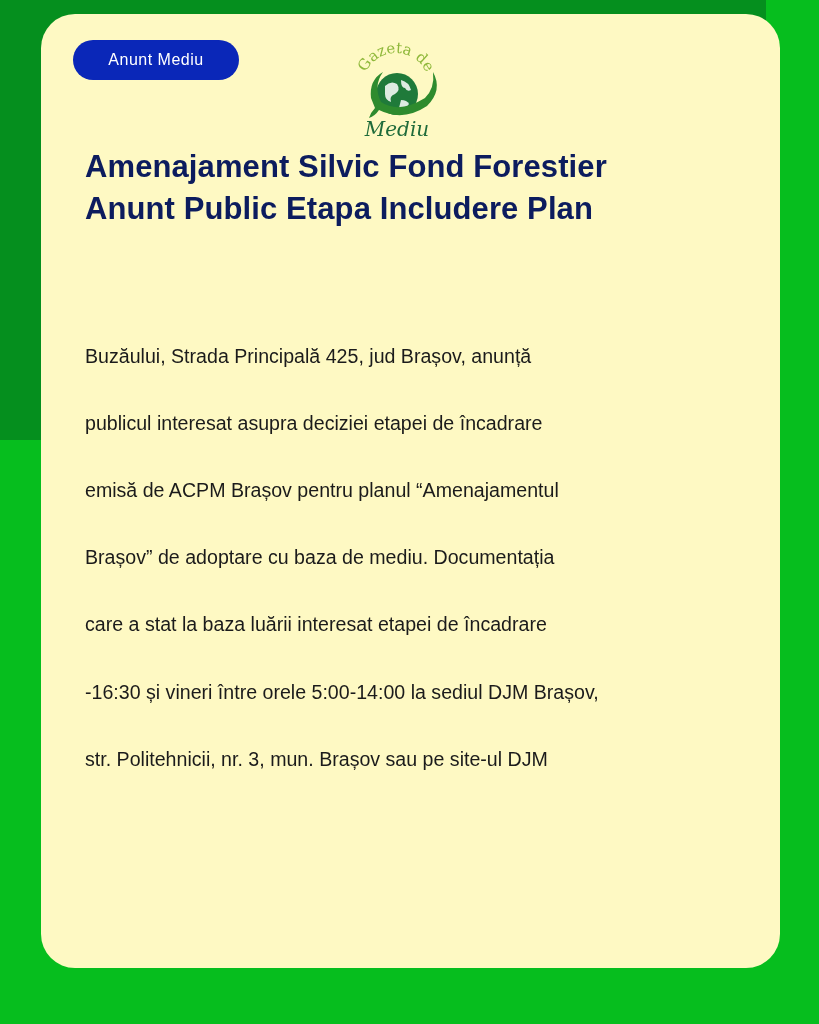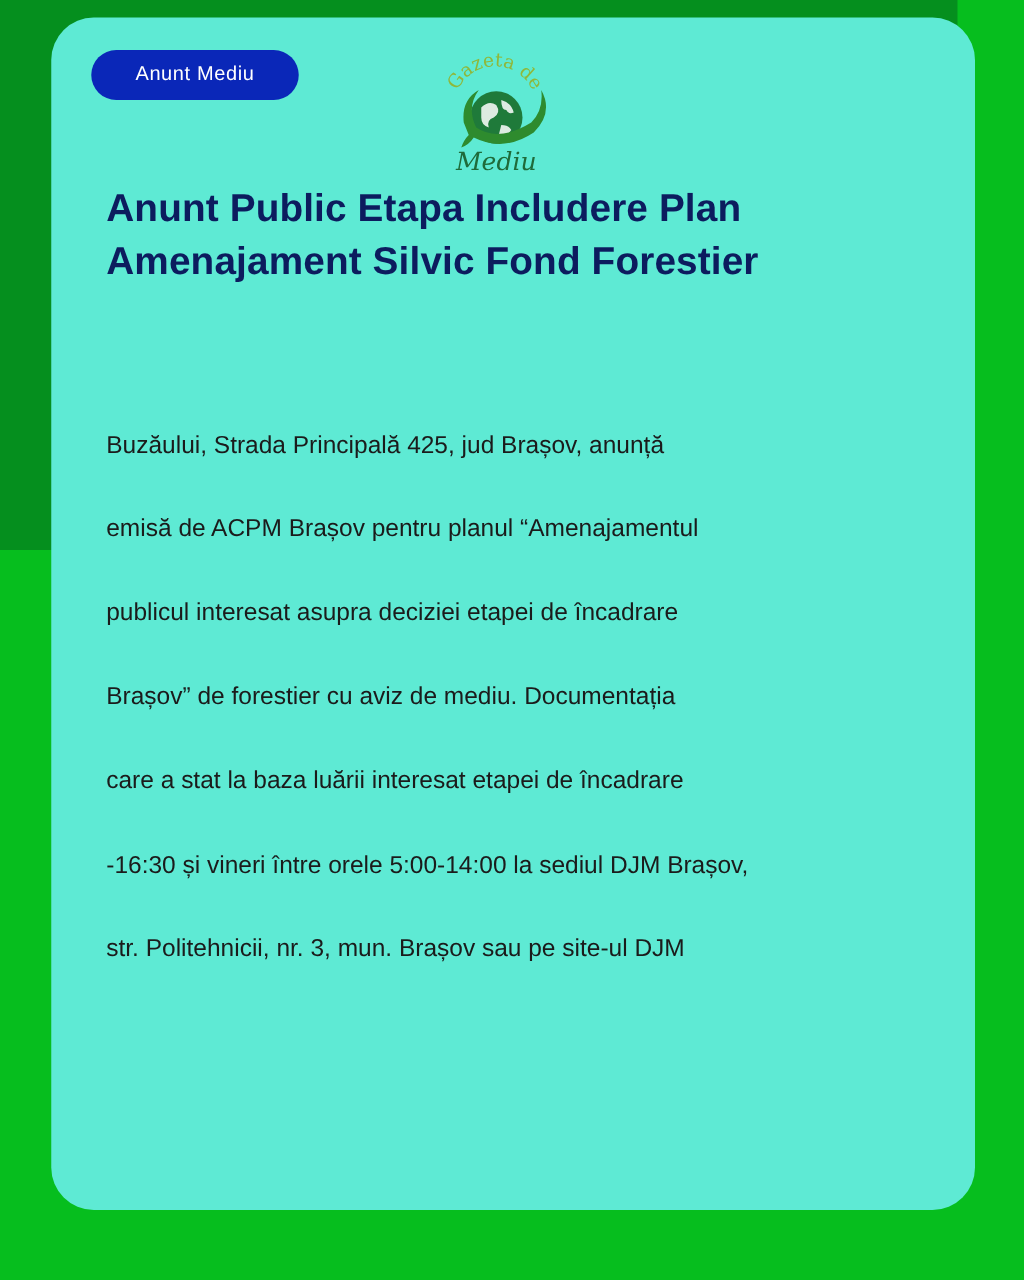--- a/index.html
+++ b/index.html
@@ -7,21 +7,21 @@
       width: 819px; height: 1024px; position: relative; overflow: hidden;
       background: #06be1e;
       font-family: "Liberation Sans", "DejaVu Sans", sans-serif;
     }
     .dark-block {
       position: absolute; left: 0; top: 0; width: 766px; height: 440px;
       background: #058f1e;
     }
     .card {
       position: absolute; left: 41px; top: 14px; width: 739px; height: 954px;
-      background: #5eead4; border-radius: 34px;
+      background: #fef9c3; border-radius: 34px;
     }
     .badge {
       position: absolute; left: 32px; top: 26px; width: 166px; height: 40px;
       border-radius: 20px; background: #0a27b8; color: #ffffff;
       font-size: 16px; letter-spacing: 0.5px;
       display: flex; align-items: center; justify-content: center;
     }
     .logo {
       position: absolute; left: 300px; top: 22px; width: 110px; height: 108px;
     }
@@ -57,29 +57,29 @@
       <circle cx="56" cy="58" r="21" fill="#1f7a3a"></circle>
       <path d="M44,50 q6,-6 12,-2 q4,6 -2,10 q-6,2 -4,8 q-6,-2 -6,-8z" fill="#ffffff" opacity="0.85"></path>
       <path d="M60,44 q8,2 10,10 q-4,2 -6,-2 q-4,0 -4,-8z" fill="#ffffff" opacity="0.85"></path>
       <path d="M60,64 q6,0 8,4 q-4,6 -10,4z" fill="#ffffff" opacity="0.85"></path>
       <path d="M30,62 q-2,-18 12,-26 q-10,14 -2,30 q18,12 44,-4 q10,-10 8,-26 q10,18 -6,34 q-24,16 -48,4 q-4,6 -10,8 q2,-6 6,-10z" fill="#2e8b2e"></path>
       <text x="56" y="100" text-anchor="middle" font-family="'DejaVu Serif', serif" font-style="italic" font-size="20" fill="#1f6b3a">Mediu</text>
     </svg>
   </div>
 
   <h1 class="title">
+    <div>Amenajament Silvic Fond Forestier</div>
     <div>Anunt Public Etapa Includere Plan</div>
-    <div>Amenajament Silvic Fond Forestier</div>
   </h1>
 
   <div class="body-text">
     <div>Buzăului, Strada Principală 425, jud Brașov, anunță</div>
+    <div>publicul interesat asupra deciziei etapei de încadrare</div>
     <div>emisă de ACPM Brașov pentru planul “Amenajamentul</div>
-    <div>publicul interesat asupra deciziei etapei de încadrare</div>
-    <div>Brașov” de forestier cu aviz de mediu. Documentația</div>
+    <div>Brașov” de adoptare cu baza de mediu. Documentația</div>
     <div>care a stat la baza luării interesat etapei de încadrare</div>
     <div>-16:30 și vineri între orele 5:00-14:00 la sediul DJM Brașov,</div>
     <div>str. Politehnicii, nr. 3, mun. Brașov sau pe site-ul DJM</div>
     
     
     
     
     
     
   </div>

